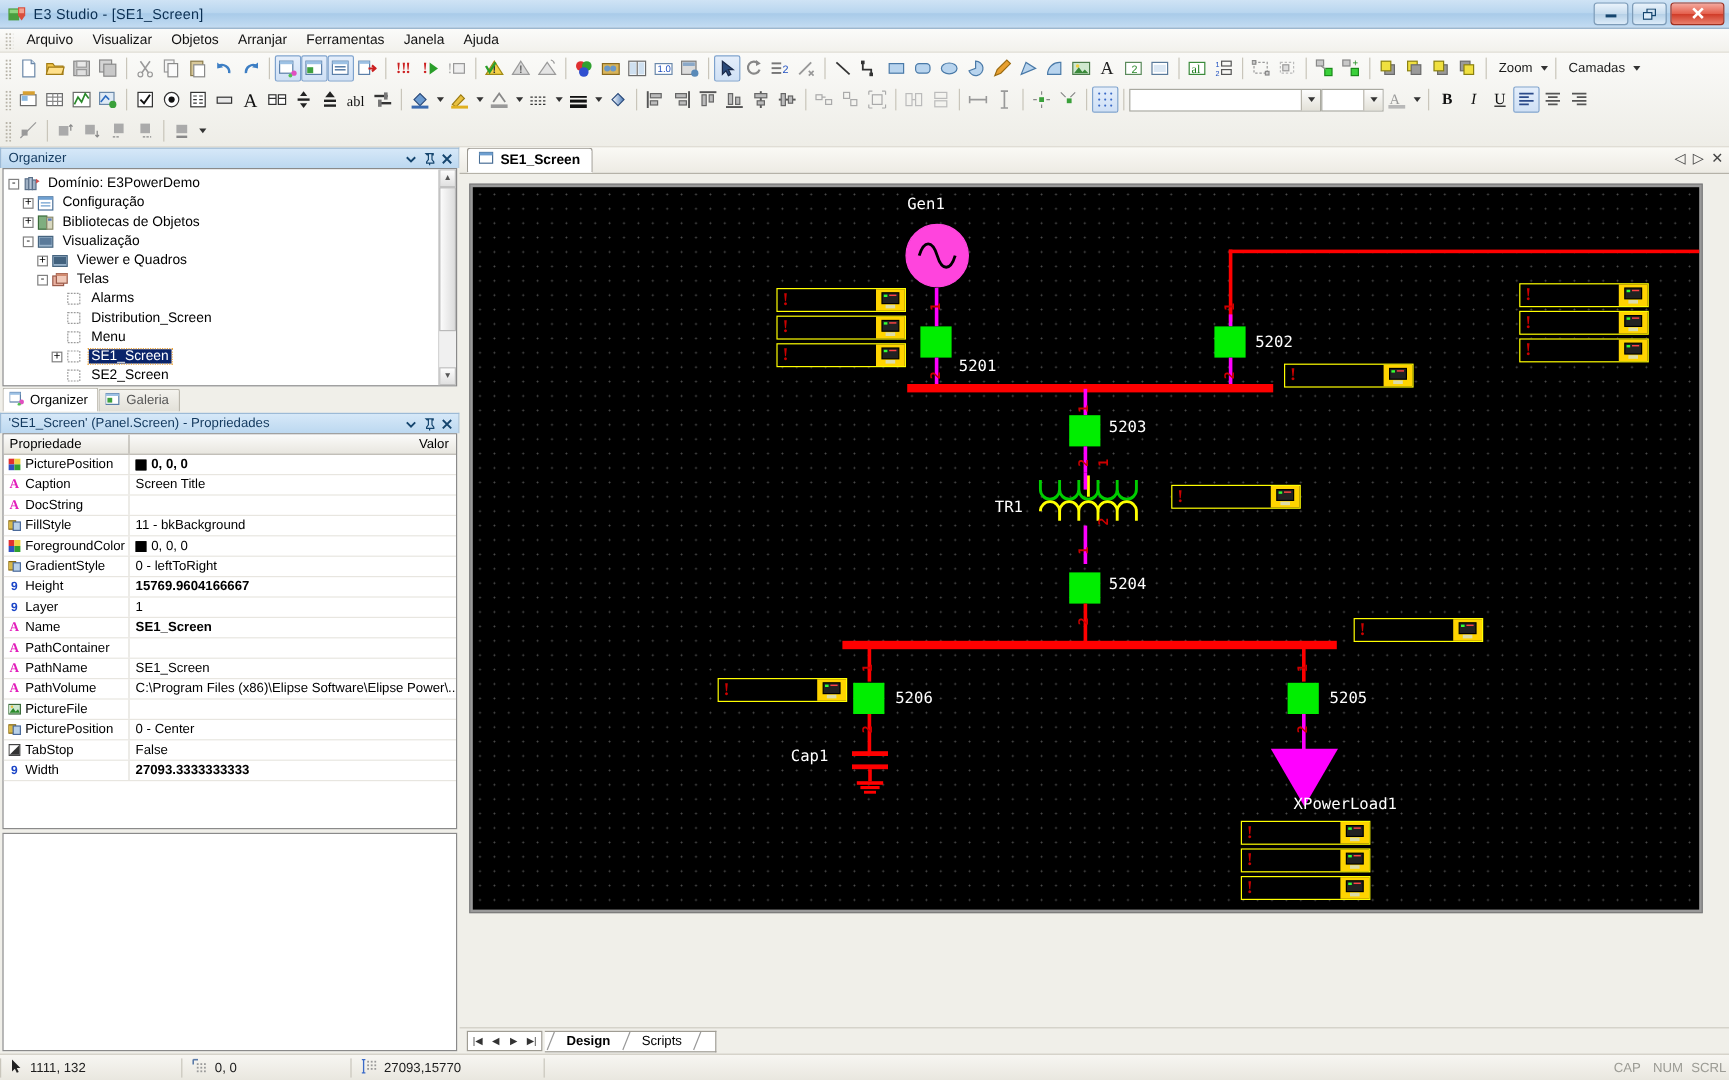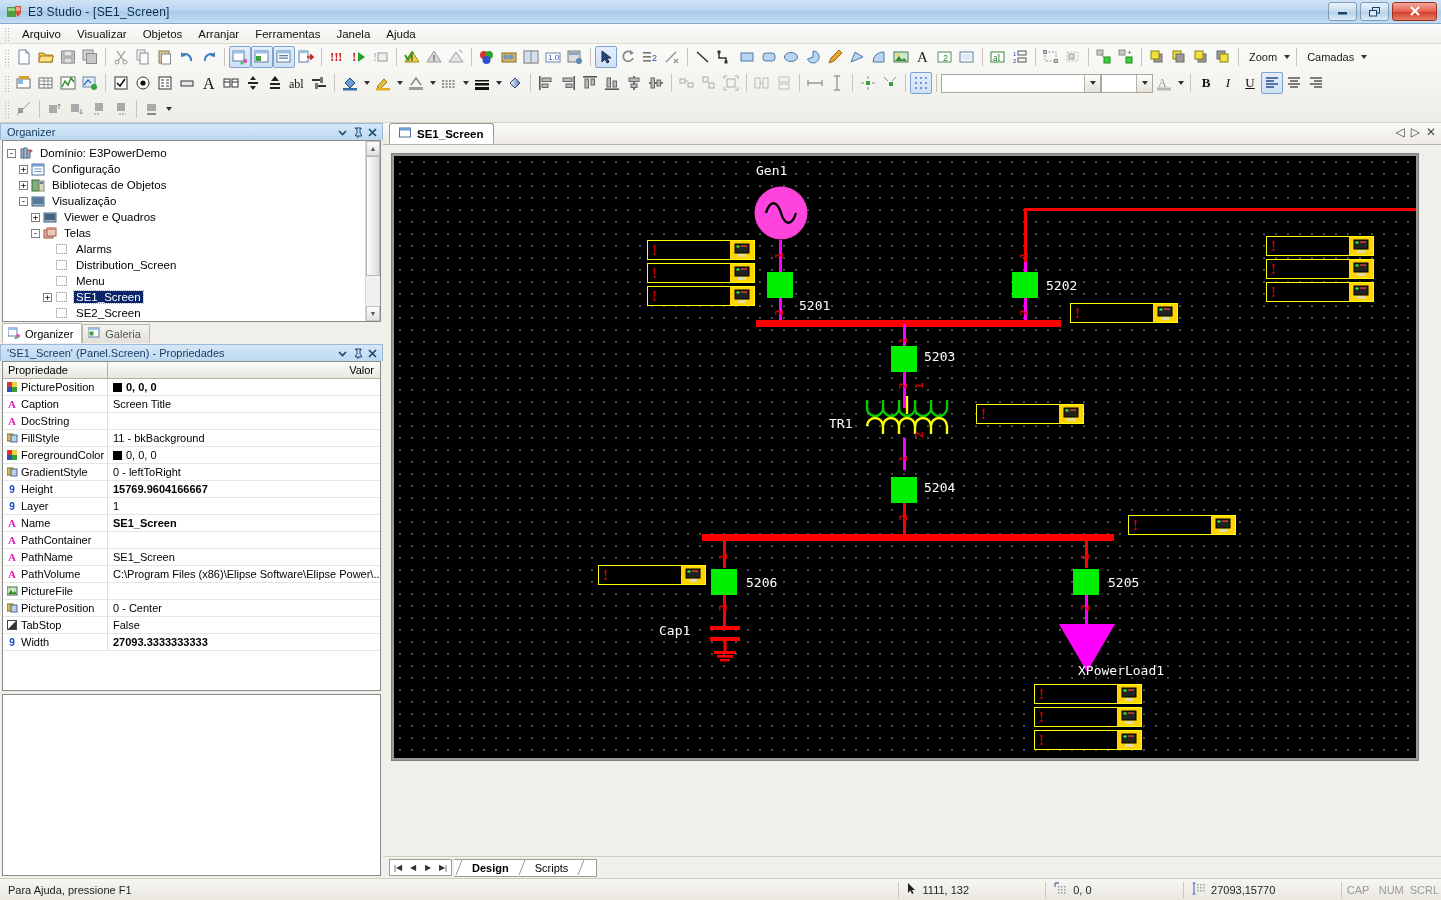--- a/index.html
+++ b/index.html
@@ -1631,23 +1631,20 @@
             <svg width="10" height="17">
                 <path d="M8 1 L2 16" stroke="#999"></path>
               </svg>
           </div>
         </div>
       </div>
     </div>
   </div>
 
   <div class="statusbar">
-    <div class="sb-cell" style="width:920px">
-      <span>Para Ajuda, pressione F1</span>
-    </div>
     <div class="sb-div"></div>
     <div class="sb-cell" style="width:150px">
       <span>
         <svg width="10" height="13">
             <path d="M1 1 L1 11 L3.4 8.6 L5 12 L6.6 11.3 L5 8 L8 8 Z" fill="#222"></path>
           </svg>
       </span>
       <span>1111, 132</span>
     </div>
     <div class="sb-div"></div>

